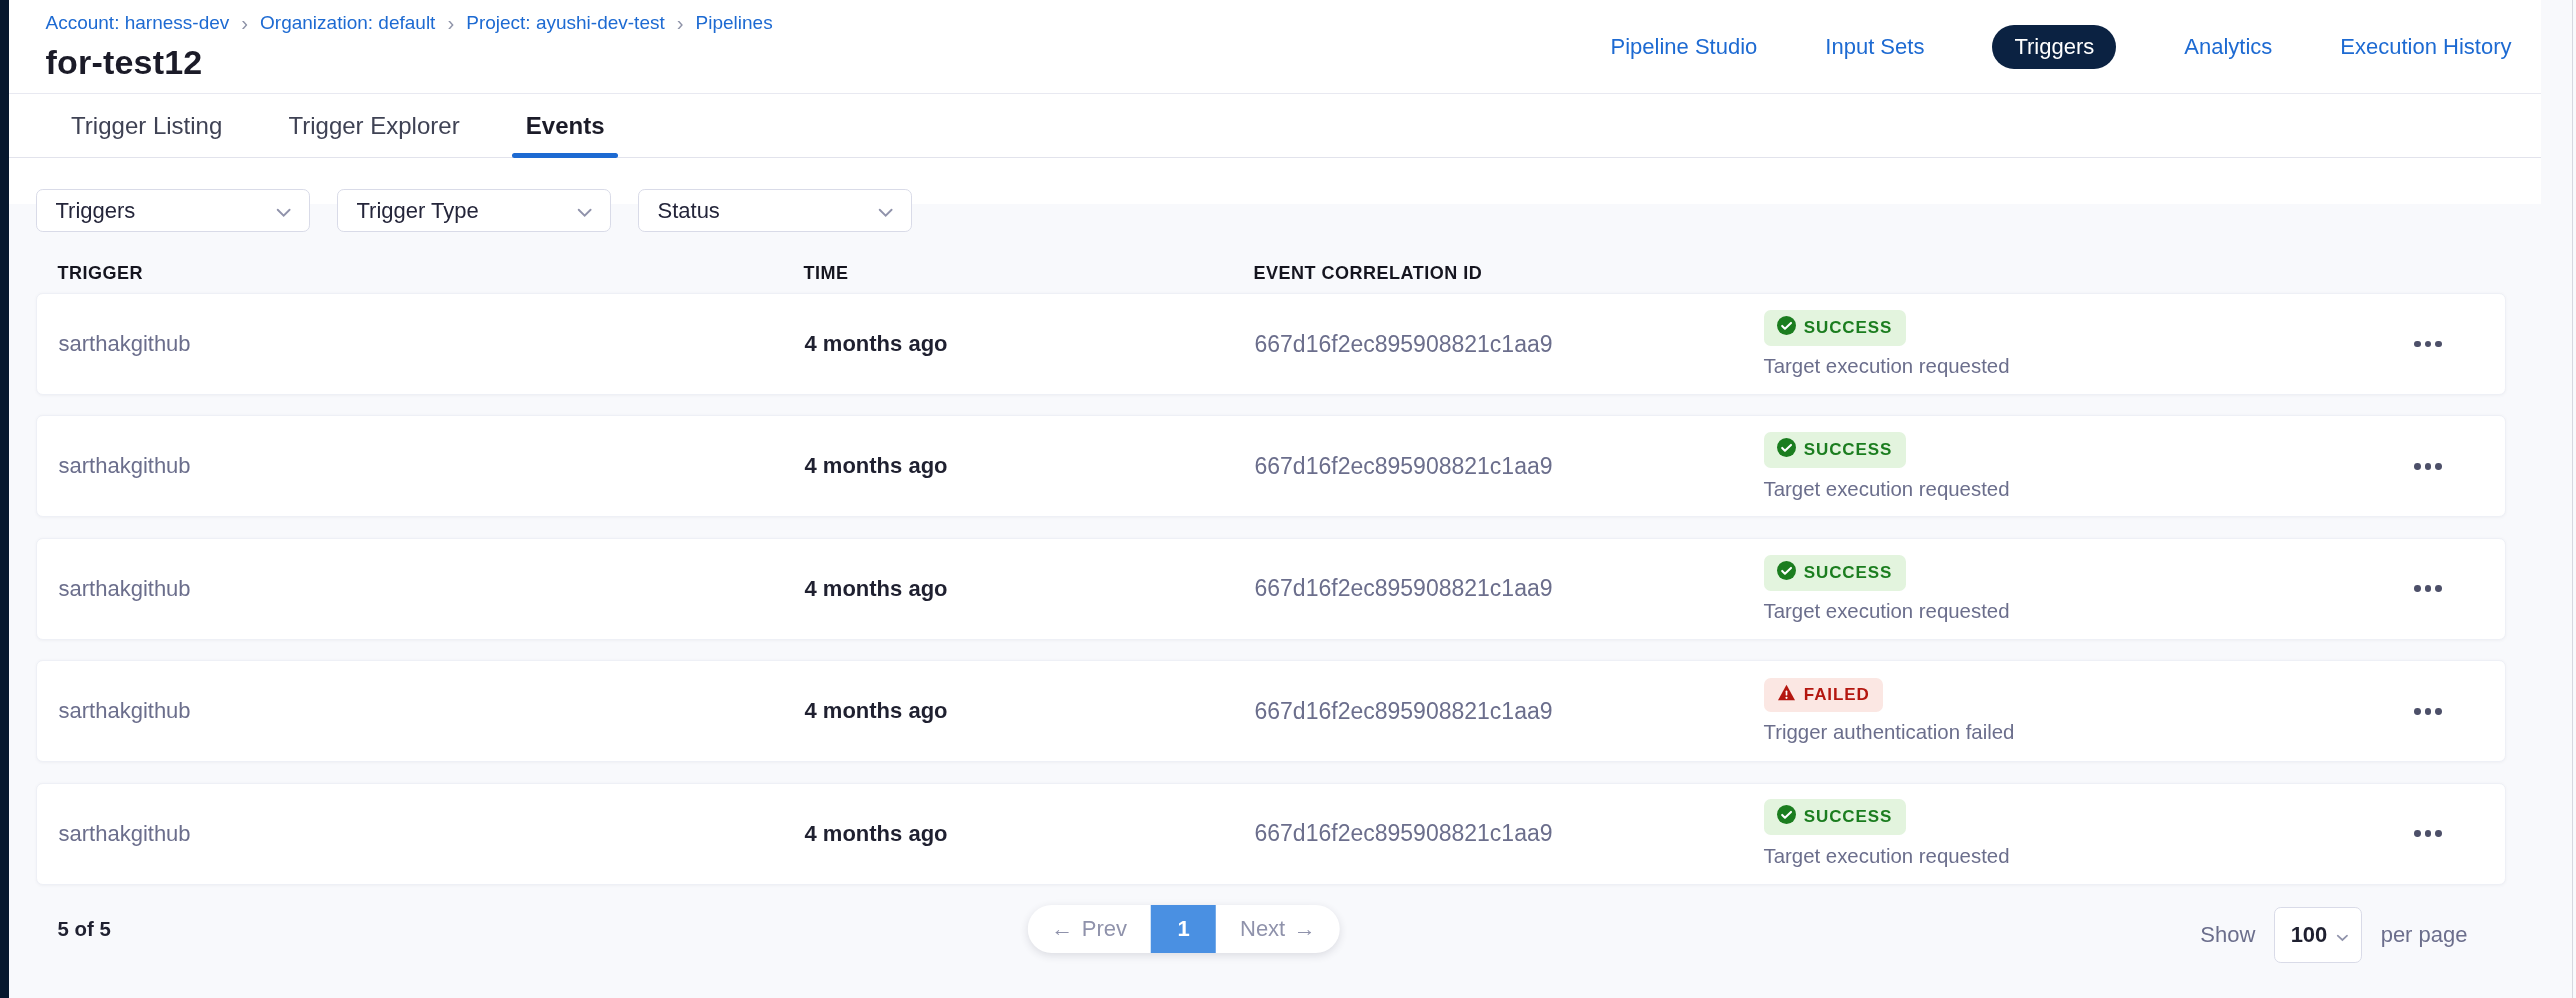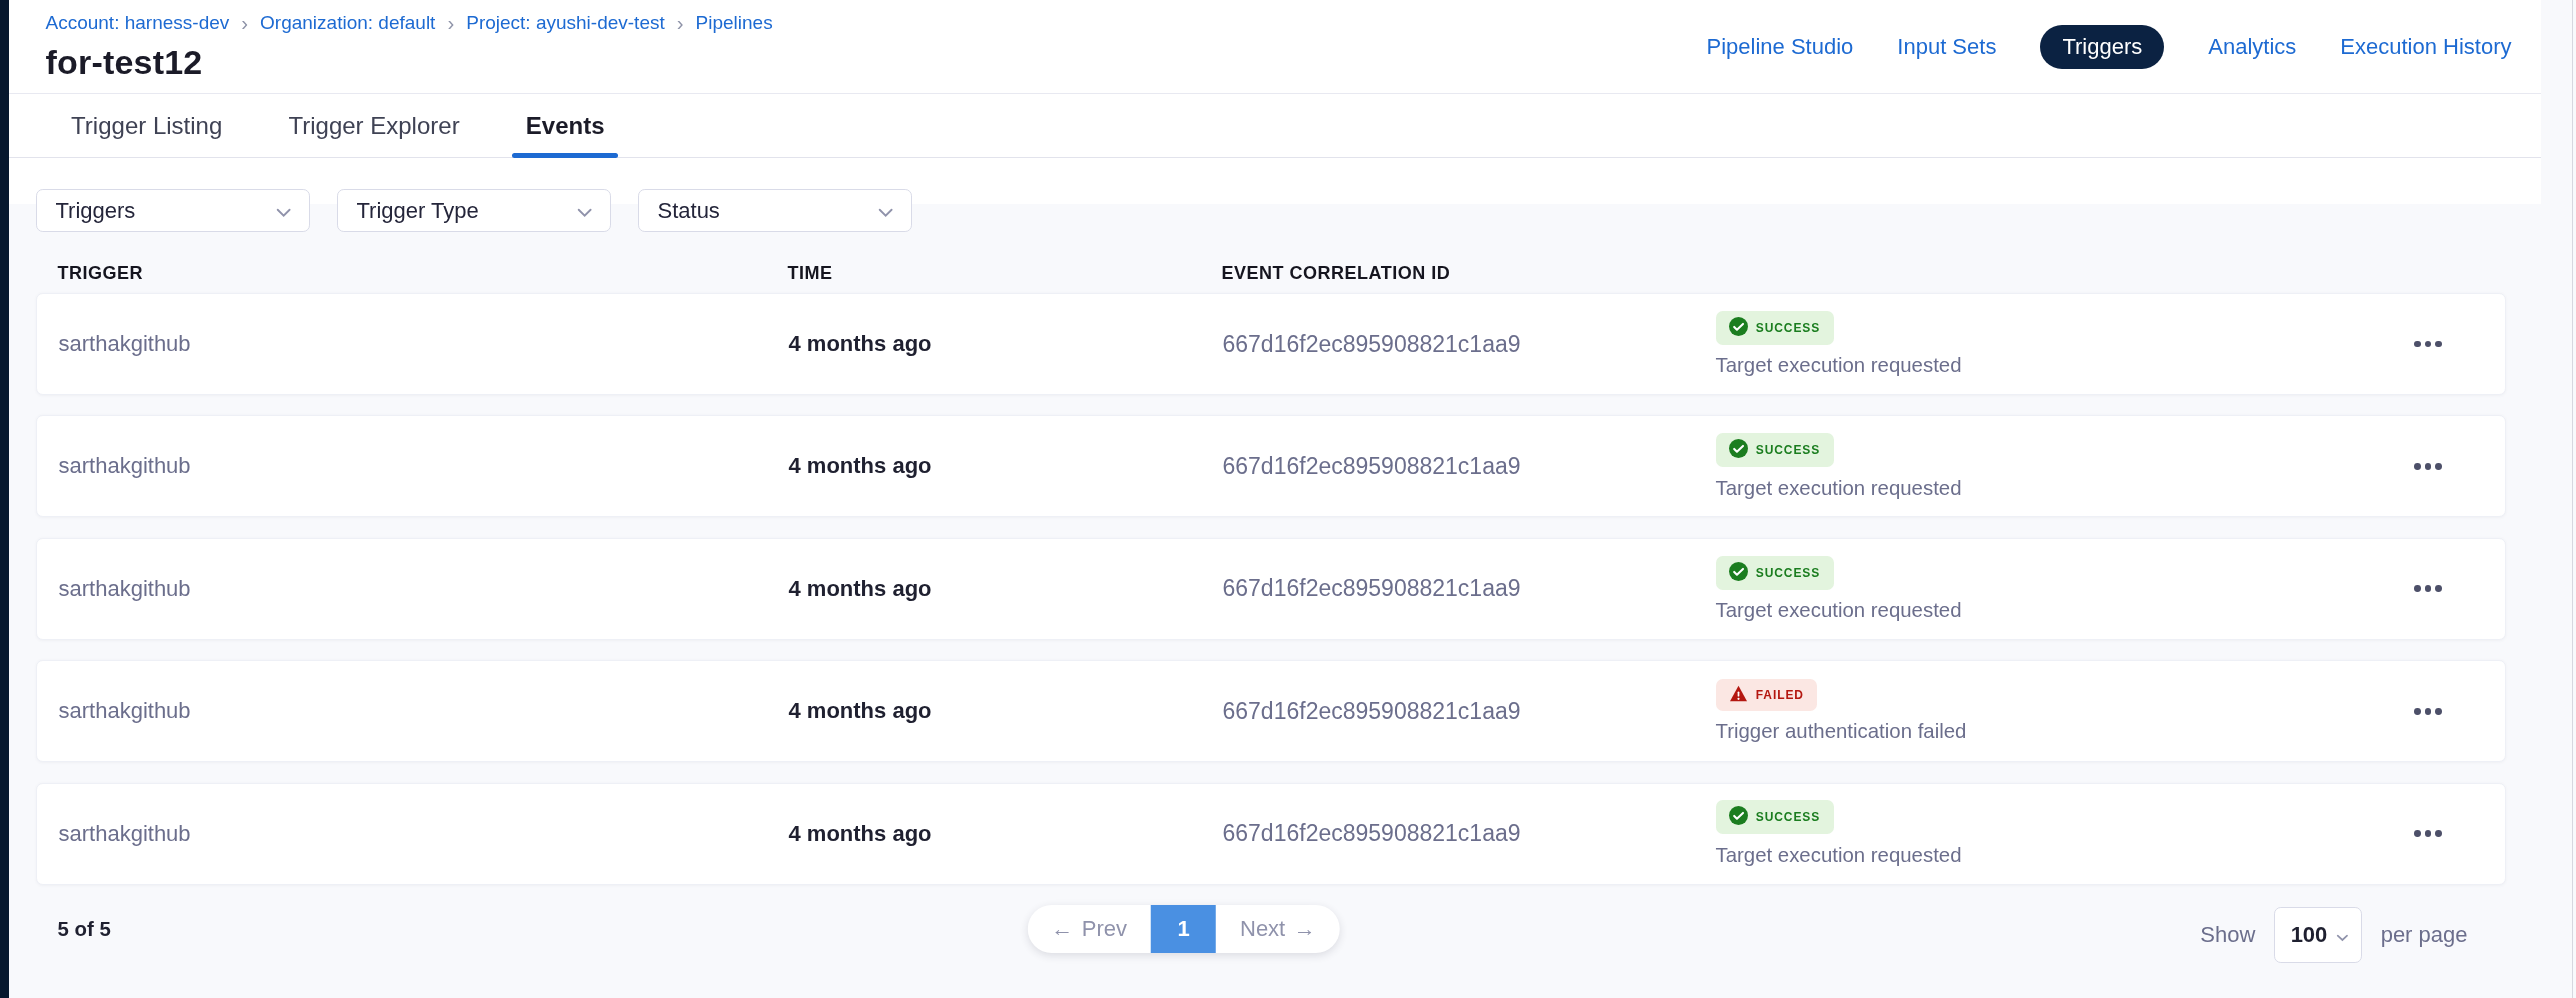--- a/index.html
+++ b/index.html
@@ -16,48 +16,48 @@
 
   .white-panel { position:absolute; left:8.5px; top:0; width:2532px; height:204px; background:#ffffff; }
 
   
   .header { height:94px; padding:12px 24px 0 37px; border-bottom:0.9px solid #e8e9f1; position:relative; }
   .breadcrumb { display:flex; align-items:center; gap:12px; font-size:19px; }
   .breadcrumb a { color:#1d6ad2; text-decoration:none; }
   .crumb-sep { color:#8e93a8; font-size:20.4px; line-height:1; }
   .page-title { margin-top:8.5px; font-size:34px; font-weight:700; color:#1b1b28; letter-spacing:0.2px; }
 
-  .top-nav { position:absolute; right:29px; top:25.6px; height:43px; display:flex; align-items:center; gap:44px; }
+  .top-nav { position:absolute; right:29px; top:25.6px; height:43px; display:flex; align-items:center; gap:68px; }
   .top-nav a { color:#1d6ad2; text-decoration:none; font-size:22px; font-weight:500; }
   .top-nav a.pill { background:#0b2242; color:#ffffff; border-radius:851px; padding:9.4px 22px; }
 
   
   .tabbar { height:64px; display:flex; align-items:stretch; gap:39px; padding-left:49px; border-bottom:0.9px solid #e2e3ec; }
   .tab { display:flex; align-items:center; padding:0 13.6px; font-size:24px; color:#3f4254; cursor:pointer; position:relative; }
   .tab.active { font-weight:700; color:#1b1b28; }
   .tab.active::after { content:""; position:absolute; left:0; right:0; bottom:-0.9px; height:5.1px; border-radius:2.6px; background:#1d6ad2; }
 
   
   .content { position:absolute; left:8.5px; top:158px; width:2532px; bottom:0; }
   .filters { margin:31px 0 0 27px; display:flex; gap:27px; }
   .filter-box { width:274px; height:43px; background:#ffffff; border:0.9px solid #d9dbe8; border-radius:6.8px;
     display:flex; align-items:center; justify-content:space-between; padding:0 17px 0 19px; font-size:22px; color:#24253a; cursor:pointer; }
 
-  .grid { display:grid; grid-template-columns:730px 434px 493px 1fr 102px; align-items:center; }
+  .grid { display:grid; grid-template-columns:730px 434px 493px 1fr 102px; align-items:center;gap:16px; }
   .table-head { margin:22px 0 0 27px; width:2470px; height:39px; padding-left:22px;
     font-size:18px; font-weight:700; letter-spacing:0.5px; color:#15151f; }
   .cards { margin-left:27px; width:2470px; }
   .card { height:102px; background:#ffffff; border:0.9px solid #eef0f6; border-radius:6.8px; margin-bottom:20.4px;
     box-shadow:0 0.9px 2.6px rgba(96,97,112,.06); padding-left:22px; }
   .cell-trigger { font-size:22px; color:#6b6e8c; }
   .cell-time { font-size:22px; font-weight:700; color:#1f2030; }
   .cell-id { font-size:23px; color:#6b6e8c; }
   .cell-status { display:flex; flex-direction:column; align-items:flex-start; gap:9.4px; }
   .badge { display:inline-flex; align-items:center; gap:7.7px; padding:6px 13.6px; border-radius:6.8px;
-    font-size:12px; font-weight:700; letter-spacing:0.9px; }
+    font-size:17px; font-weight:700; letter-spacing:0.9px; }
   .badge[data-status="SUCCESS"] { background:#e3f4de; color:#1b7d1f; }
   .badge[data-status="FAILED"]  { background:#fbe7e3; color:#b41710; }
   .status-detail { font-size:20.4px; color:#6b6e8c; }
   .more-btn { display:flex; gap:3.4px; justify-content:center; align-items:center; cursor:pointer; width:51px; height:34px; }
   .more-btn i { width:6.8px; height:6.8px; border-radius:50%; background:#4d5069; }
 
   
   .pagination { position:relative; margin:13.6px 0 0 27px; width:2470px; height:51px; }
   .page-count { position:absolute; left:22px; top:12.8px; font-size:20.4px; font-weight:700; color:#1f2030; }
   .pager { position:absolute; left:1148px; top:0; transform:translateX(-50%); height:48px; background:#ffffff;

